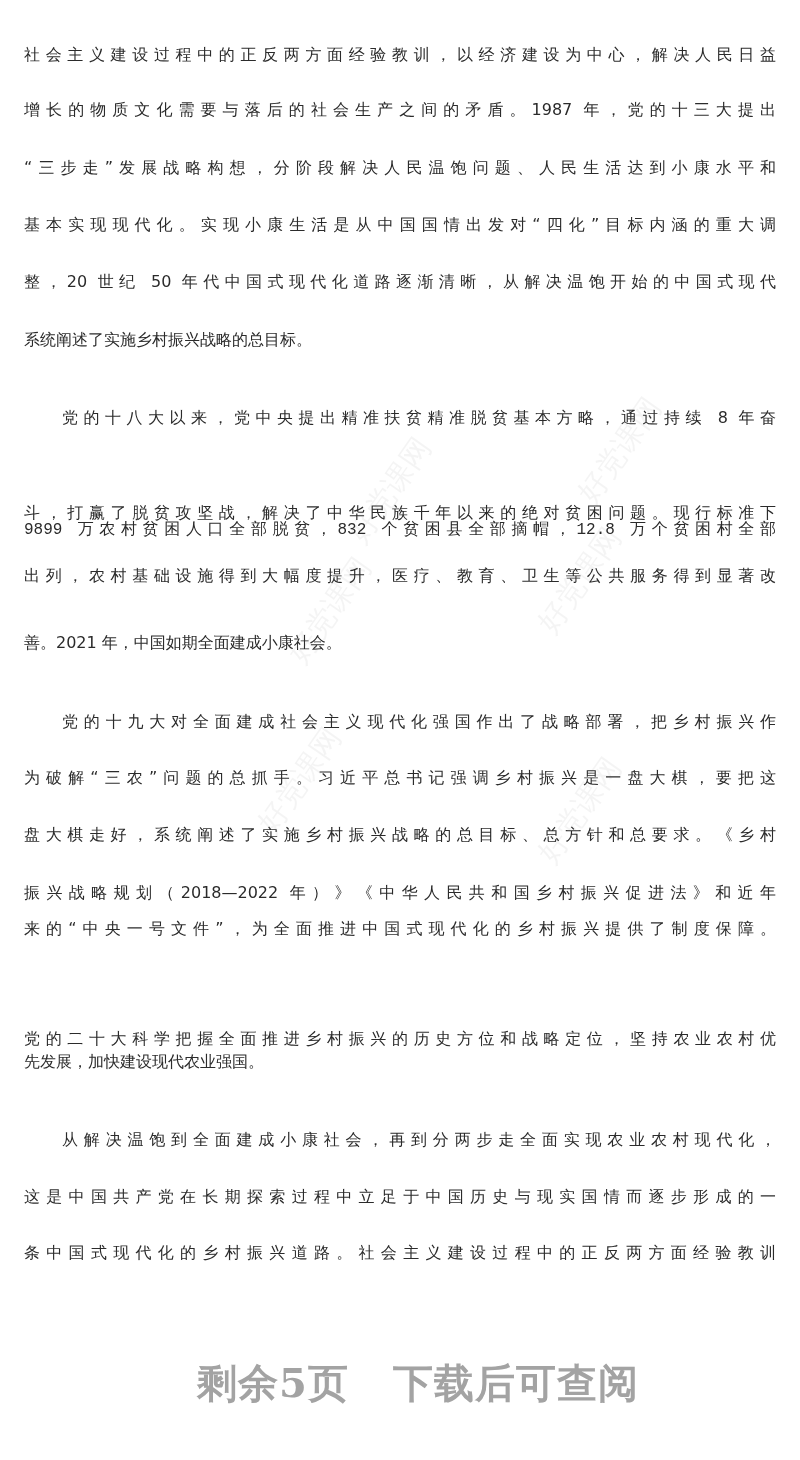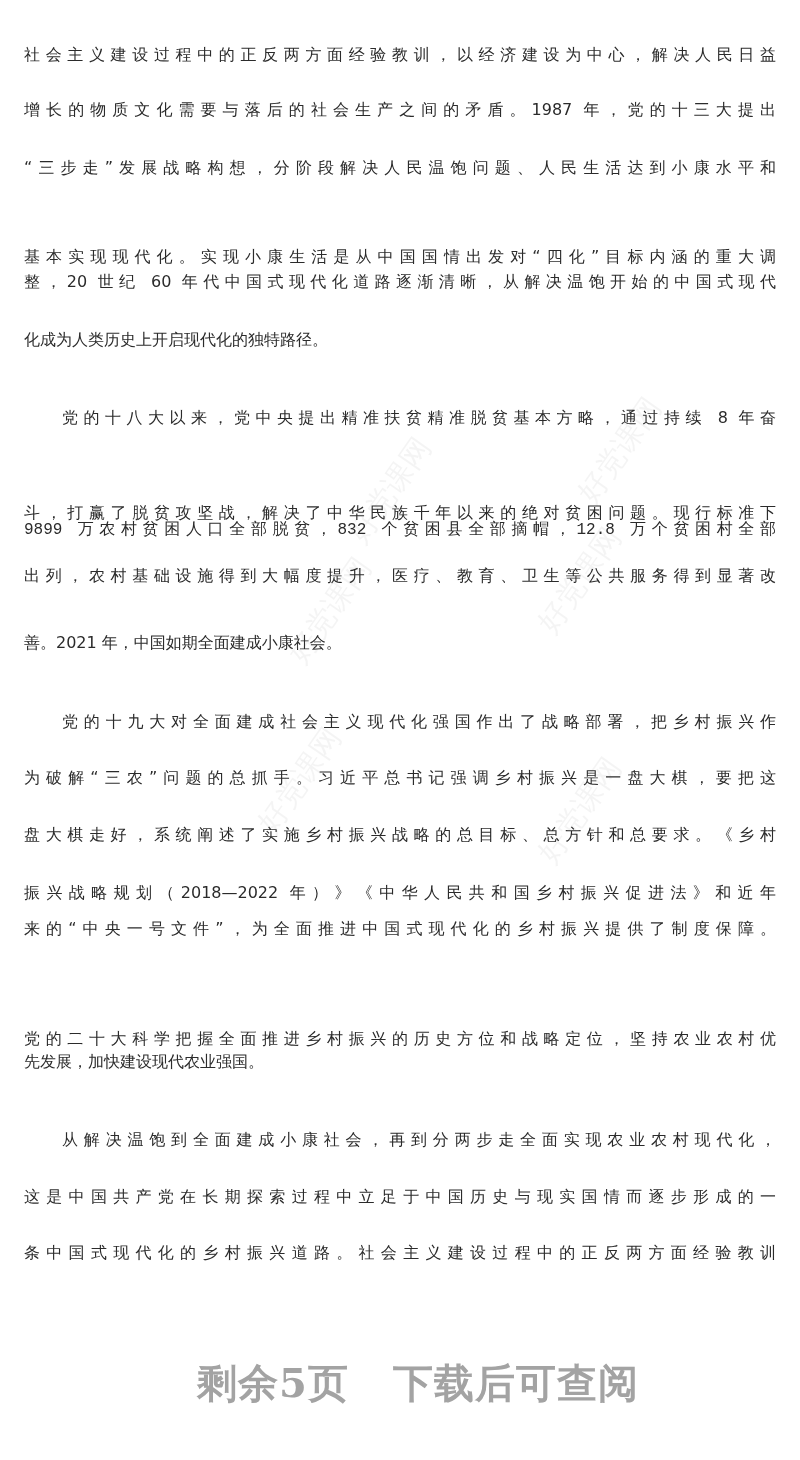--- a/index.html
+++ b/index.html
@@ -26,23 +26,23 @@
       <div class="watermark" style="left: 560px; top: 430px;">好党课网</div>
       <div class="watermark" style="left: 240px; top: 760px;">好党课网</div>
       <div class="watermark" style="left: 520px; top: 560px;">好党课网</div>
       <div class="watermark" style="left: 520px; top: 790px;">好党课网</div>
       <div class="watermark" style="left: 270px; top: 590px;">好党课网</div>
     </div>
   <div id="lines">
       <div class="line" style="top: 40px;">社会主义建设过程中的正反两方面经验教训，以经济建设为中心，解决人民日益</div>
       <div class="line" style="top: 95px;">增长的物质文化需要与落后的社会生产之间的矛盾。1987 年，党的十三大提出</div>
       <div class="line" style="top: 153px;">“三步走”发展战略构想，分阶段解决人民温饱问题、人民生活达到小康水平和</div>
-      <div class="line" style="top: 210px; margin-top: 32px;">基本实现现代化。实现小康生活是从中国国情出发对“四化”目标内涵的重大调</div>
-      <div class="line" style="top: 267px;">整，20 世纪 60 年代中国式现代化道路逐渐清晰，从解决温饱开始的中国式现代</div>
-      <div class="line last" style="top: 325px;">化成为人类历史上开启现代化的独特路径。</div>
+      <div class="line" style="top: 210px;">基本实现现代化。实现小康生活是从中国国情出发对“四化”目标内涵的重大调</div>
+      <div class="line" style="top: 267px;">整，20 世纪 50 年代中国式现代化道路逐渐清晰，从解决温饱开始的中国式现代</div>
+      <div class="line last" style="top: 325px;">系统阐述了实施乡村振兴战略的总目标。</div>
       <div class="line indent" style="top: 403px;">党的十八大以来，党中央提出精准扶贫精准脱贫基本方略，通过持续 8 年奋</div>
       <div class="line" style="top: 458px; margin-top: 40px;">斗，打赢了脱贫攻坚战，解决了中华民族千年以来的绝对贫困问题。现行标准下</div>
       <div class="line" style="top: 515px; font-family: Liberation Mono, monospace;">9899 万农村贫困人口全部脱贫，832 个贫困县全部摘帽，12.8 万个贫困村全部</div>
       <div class="line" style="top: 561px;">出列，农村基础设施得到大幅度提升，医疗、教育、卫生等公共服务得到显著改</div>
       <div class="line last" style="top: 628px;">善。2021 年，中国如期全面建成小康社会。</div>
       <div class="line indent" style="top: 707px;">党的十九大对全面建成社会主义现代化强国作出了战略部署，把乡村振兴作</div>
       <div class="line" style="top: 763px;">为破解“三农”问题的总抓手。习近平总书记强调乡村振兴是一盘大棋，要把这</div>
       <div class="line" style="top: 820px;">盘大棋走好，系统阐述了实施乡村振兴战略的总目标、总方针和总要求。《乡村</div>
       <div class="line" style="top: 878px;">振兴战略规划（2018—2022 年）》《中华人民共和国乡村振兴促进法》和近年</div>
       <div class="line" style="top: 914px;">来的“中央一号文件”，为全面推进中国式现代化的乡村振兴提供了制度保障。</div>

